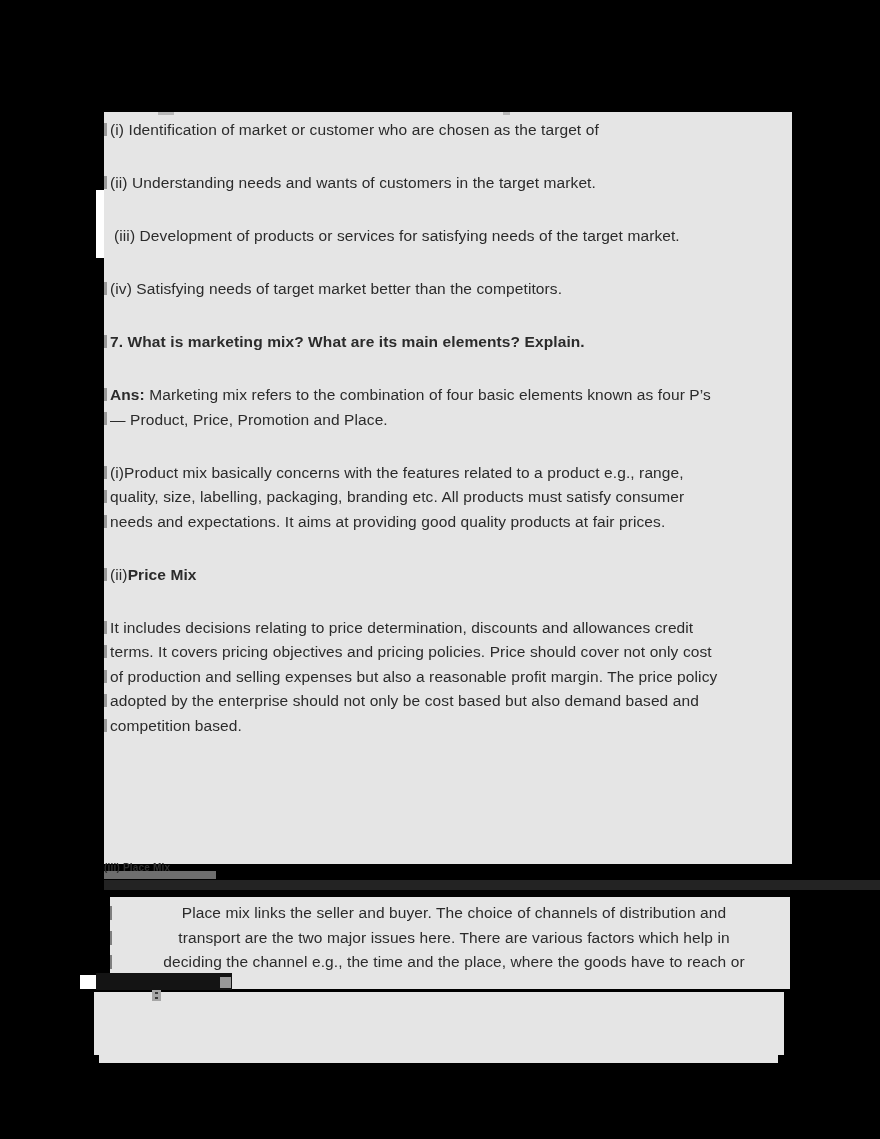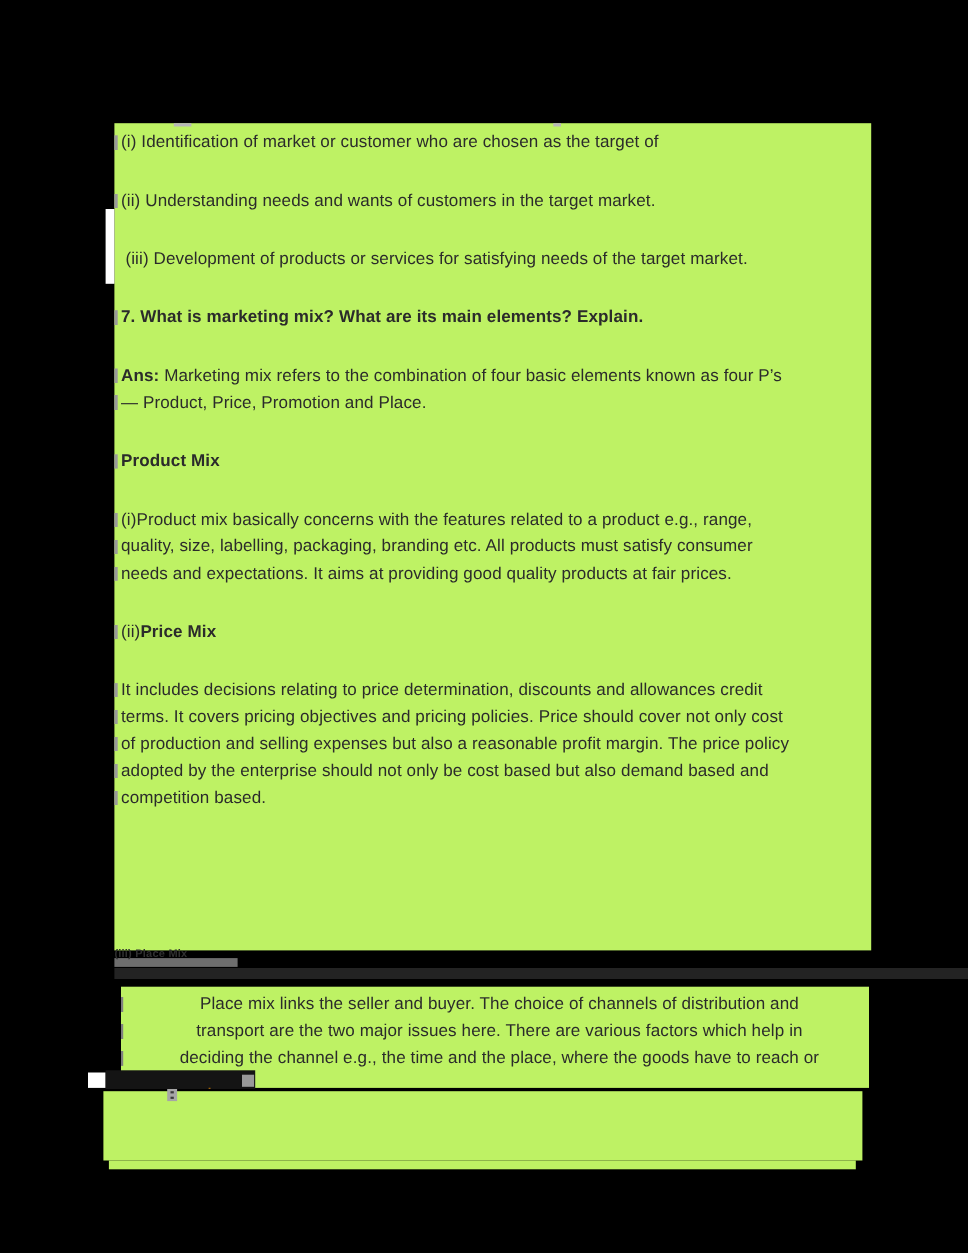--- a/index.html
+++ b/index.html
@@ -9,21 +9,21 @@
   }
   body {
     position: relative;
     width: 880px;
     height: 1139px;
     overflow: hidden;
     font-family: "Liberation Sans", sans-serif;
   }
   .panel {
     position: absolute;
-    background: #bef264;
+    background: #e5e5e5;
   }
   .doc-text {
     color: #2b2b2b;
     font-size: 15.5px;
     line-height: 24.5px;
     letter-spacing: 0.1px;
   }
   
   .content {
     position: relative;
@@ -191,27 +191,27 @@
 
   <div class="notch" style="left:-8px; top:78px; width:8px; height:68px;"></div>
 
   <div class="smudge" style="left:54px; top:0; width:16px; height:3px;"></div>
   <div class="smudge" style="left:399px; top:0; width:7px; height:3px;"></div>
 
   <div class="content">
     <p class="line ticks">(i) Identification of market or customer who are chosen as the target of</p>
     <p class="line ticks">(ii) Understanding needs and wants of customers in the target market.</p>
     <p class="line no-tick">(iii) Development of products or services for satisfying needs of the target market.</p>
+    <p class="line ticks">(iv) Satisfying needs of target market better than the competitors.</p>
 
     <p class="line ticks bold">7. What is marketing mix? What are its main elements? Explain.</p>
 
     <p class="line ticks"><span class="bold">Ans:</span><span> Marketing mix refers to the combination of four basic elements known as four P’s
 — Product, Price, Promotion and Place.</span></p>
 
-    <p class="line ticks bold">Product Mix</p>
 
     <p class="line ticks">(i)Product mix basically concerns with the features related to a product e.g., range,
 quality, size, labelling, packaging, branding etc. All products must satisfy consumer
 needs and expectations. It aims at providing good quality products at fair prices.</p>
 
     <p class="line ticks"><span>(ii)</span><span class="bold">Price Mix</span></p>
 
     <p class="line ticks">It includes decisions relating to price determination, discounts and allowances credit
 terms. It covers pricing objectives and pricing policies. Price should cover not only cost
 of production and selling expenses but also a reasonable profit margin. The price policy

